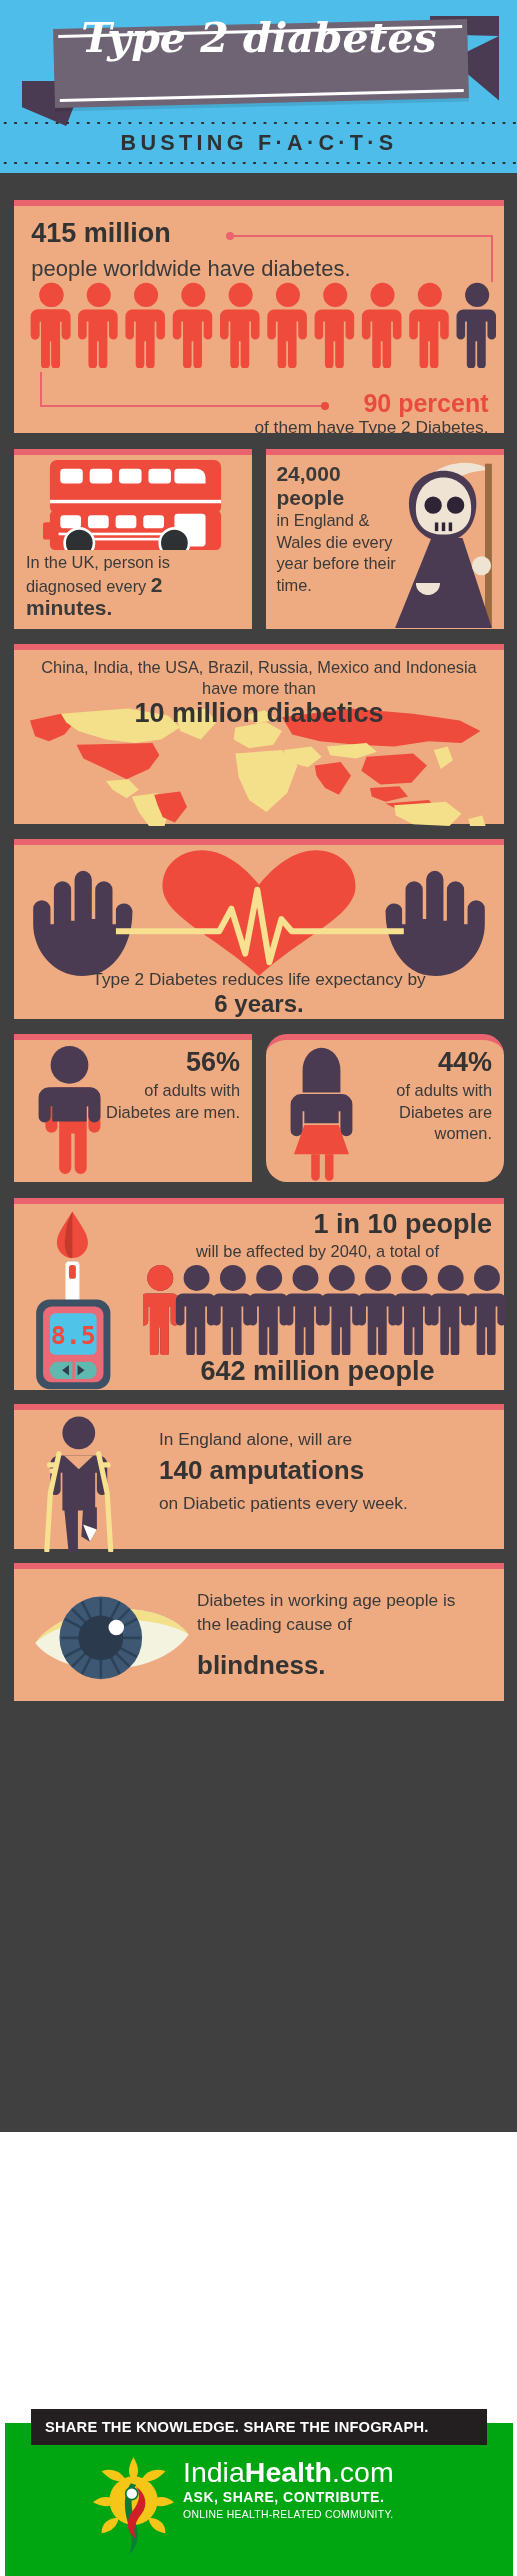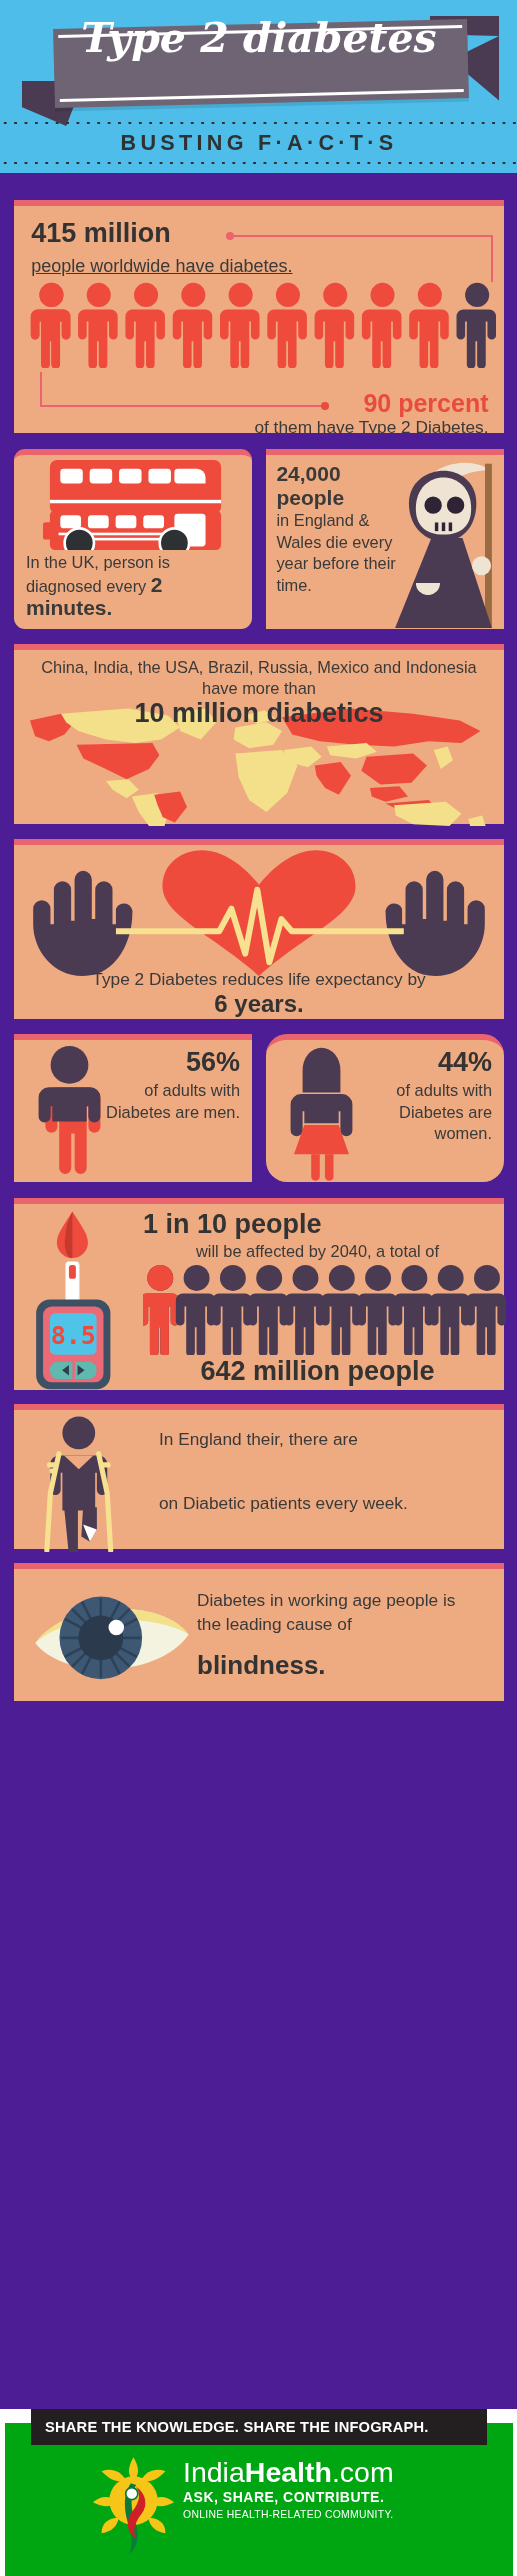--- a/index.html
+++ b/index.html
@@ -7,23 +7,23 @@
   body {
     width: 518px;
     height: 2576px;
     font-family: "Liberation Sans", sans-serif;
     position: relative;
     overflow: hidden;
   }
 
   .page {
     width: 518px;
-    height: 2576px;
+    height: 2132px;
     position: relative;
-    background: #4c1d95;
+    background: #404040;
   }
 
   
   .header {
     position: relative;
     height: 173px;
     background: #4fbde9;
   }
   .ribbon-tail-l2 {
     position: absolute;
@@ -97,30 +97,30 @@
     border-top: 6px solid #e9646e;
   }
   .panel-inner { position: relative; width: 100%; height: 100%; }
 
   
   #p1 { left: 14px; top: 200px; width: 490px; height: 233px; }
   #p1 .l1 { position: absolute; left: 17.3px; top: 12px; font-size: 27px; font-weight: 700; color: #333; }
   #p1 .dot1 { position: absolute; left: 212px; top: 26px; width: 7.8px; height: 7.8px; border-radius: 50%; background: #e9646e; }
   #p1 .ln-h { position: absolute; left: 218px; top: 29px; width: 261px; height: 1.7px; background: #e9646e; }
   #p1 .ln-v { position: absolute; left: 477px; top: 29px; width: 1.7px; height: 47px; background: #e9646e; }
-  #p1 .l2 { position: absolute; left: 17.3px; top: 50px; font-size: 18px; color: #3a3a3a; text-decoration: underline; }
+  #p1 .l2 { position: absolute; left: 17.3px; top: 50px; font-size: 22px; color: #3a3a3a; }
   #p1 .people { position: absolute; left: 15.5px; top: 76px; width: 466px; height: 86px; }
   #p1 .bk-v { position: absolute; left: 26px; top: 166px; width: 1.7px; height: 35px; background: #e9646e; }
   #p1 .bk-h { position: absolute; left: 26px; top: 199px; width: 285px; height: 1.7px; background: #e9646e; }
   #p1 .dot2 { position: absolute; left: 307px; top: 196px; width: 7.8px; height: 7.8px; border-radius: 50%; background: #e94b3c; }
   #p1 .l3 { position: absolute; right: 15.5px; top: 183px; font-size: 25px; font-weight: 700; color: #e94b3c; margin-left: 44px; }
   #p1 .l4 { position: absolute; right: 15.5px; top: 211px; font-size: 17.3px; color: #3a3a3a; }
 
   
-  #p2 { left: 14px; top: 449px; width: 238px; height: 180px; border-radius: 11px; }
+  #p2 { left: 14px; top: 449px; width: 238px; height: 180px; }
   #p3 { left: 266px; top: 449px; width: 238px; height: 180px; }
   #p2 .cap { position: absolute; left: 12px; top: 97px; width: 216px; font-size: 16.4px; line-height: 21.6px; color: #3a3a3a; }
   #p2 .cap b { font-size: 21px; }
   #p3 .cap { position: absolute; left: 10.4px; top: 7px; width: 128px; font-size: 16.4px; line-height: 21.6px; color: #3a3a3a; }
   #p3 .cap .n { display:block; font-size: 21px; font-weight: 700; line-height: 24px; }
 
   
   #p4 { left: 14px; top: 644px; width: 490px; height: 180px; }
   #p4 .cap { position: absolute; left: 10.4px; right: 10.4px; top: 7px; text-align: center; font-size: 16.4px; line-height: 21px; color: #3a3a3a; }
   #p4 .hdl { position: absolute; left: 0; right: 0; top: 48px; text-align: center; font-size: 27px; font-weight: 700; color: #333; }
@@ -135,21 +135,21 @@
   
   #p6 { left: 14px; top: 1034px; width: 238px; height: 148px; }
   #p7 { left: 266px; top: 1034px; width: 238px; height: 148px; border-radius: 21px; }
   .gcard .pct { position: absolute; right: 12px; top: 7px; font-size: 27px; font-weight: 700; color: #333; text-align: center; }
   .gcard .sub { position: absolute; right: 12px; top: 40px; width: 138px; text-align: right; font-size: 16.4px; line-height: 21.6px; color: #3a3a3a; }
   .gcard .fig { position: absolute; left: 15.5px; top: 3.5px; width: 79px; height: 138px; }
 
   
   #p8 { left: 14px; top: 1198px; width: 490px; height: 192px; }
   #p8 .meter { position: absolute; left: 10.4px; top: 3.5px; width: 102px; height: 183px; }
-  #p8 .l1 { position: absolute; left: 129px; right: 12px; top: 5.2px; text-align: left; font-size: 27px; font-weight: 700; color: #333; }
+  #p8 .l1 { position: absolute; left: 129px; right: 12px; top: 5.2px; text-align: right; font-size: 27px; font-weight: 700; color: #333; }
   #p8 .l2 { position: absolute; left: 129px; right: 12px; top: 38px; text-align: center; font-size: 16.4px; color: #3a3a3a; }
   #p8 .row { position: absolute; left: 129px; top: 60px; width: 363px; height: 91px; }
   #p8 .l3 { position: absolute; left: 129px; right: 12px; top: 152px; text-align: center; font-size: 27px; font-weight: 700; color: #333; }
 
   
   #p9 { left: 14px; top: 1404px; width: 490px; height: 145px; }
   #p9 .fig { position: absolute; left: 19px; top: 3.5px; width: 95px; height: 138px; }
   #p9 .l1 { position: absolute; left: 145px; top: 19px; font-size: 17.3px; color: #3a3a3a; }
   #p9 .l2 { position: absolute; left: 145px; top: 45px; font-size: 26px; font-weight: 700; color: #333; }
   #p9 .l3 { position: absolute; left: 145px; top: 83px; font-size: 17.3px; color: #3a3a3a; }
@@ -444,21 +444,22 @@
         <path d="M58 108 h16 v26 l-8 14 l-10 -6 z" fill="#4a3a52"></path>
         <path d="M58 128 l16 6 l-8 14 z" fill="#ffffff"></path>
         <g stroke="#f7e08f" stroke-width="6" fill="none" stroke-linecap="round">
           <path d="M30 46 L20 92 L16 158"></path>
           <path d="M76 46 L86 92 L90 158"></path>
           <path d="M22 66 L24 66"></path>
         </g>
         <rect x="16" y="56" width="12" height="6" rx="3" fill="#f7e08f"></rect>
         <rect x="78" y="56" width="12" height="6" rx="3" fill="#f7e08f"></rect>
       </svg>
-      <div class="l1">In England their, there are</div>
+      <div class="l1">In England alone, will are</div>
+      <div class="l2">140 amputations</div>
       <div class="l3">on Diabetic patients every week.</div>
     </div>
   </div>
 
   <div class="panel" id="p10">
     <div class="panel-inner">
       <svg class="eye" viewBox="0 0 190 130">
         <path d="M6 72 C40 24 150 18 184 62 C150 112 40 116 6 72 Z" fill="#f4f3e0"></path>
         <path d="M6 72 C40 24 150 18 184 62 C150 40 46 34 6 72 Z" fill="#f2e08a"></path>
         <circle cx="82" cy="66" r="48" fill="#3e5874"></circle>

